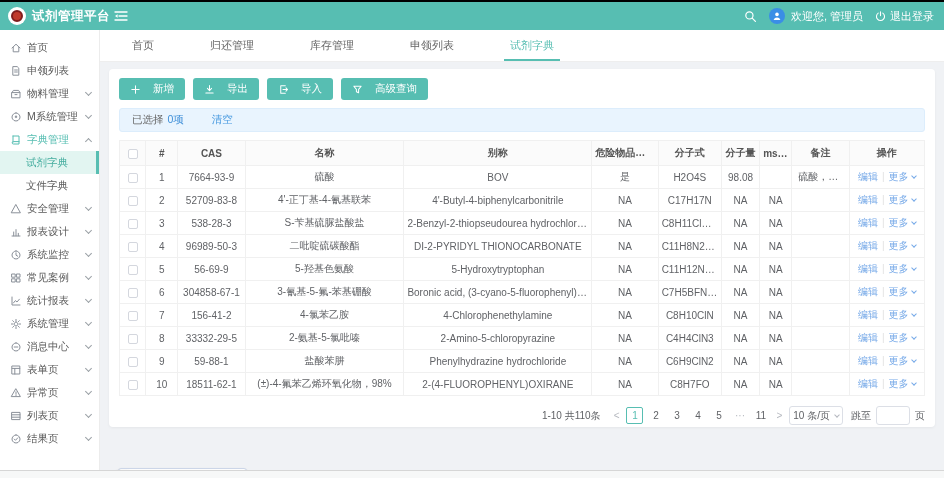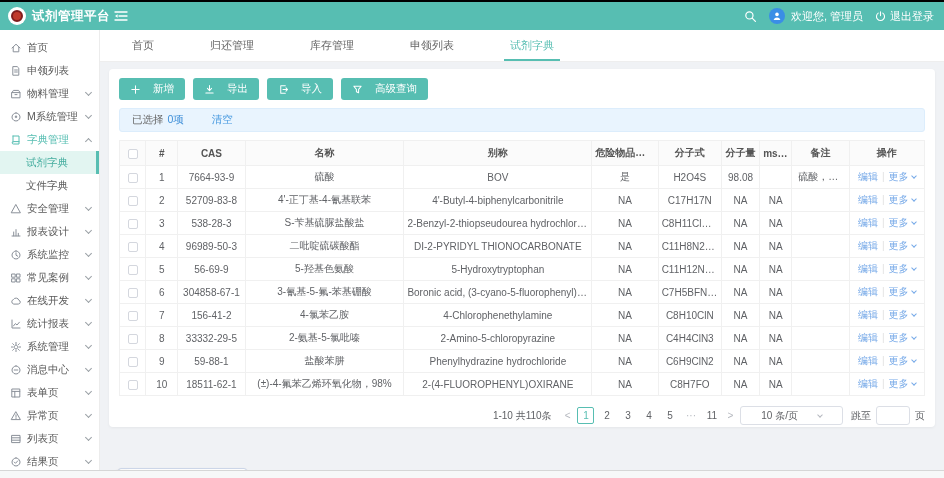--- a/index.html
+++ b/index.html
@@ -83,21 +83,21 @@
   .op-sep { color: #e2e2e2; margin: 0 4px; }
   .more-wrap { color: #76a9e8; cursor: pointer; }
   .caret-down { display: inline-block; width: 4px; height: 4px; border-right: 1px solid #76a9e8; border-bottom: 1px solid #76a9e8; transform: rotate(45deg); margin-left: 3px; vertical-align: 2px; }
   
   .pagination { display: flex; justify-content: flex-end; align-items: center; gap: 5px; margin-top: 10px; font-size: 10px; color: #606266; }
   .pg-total { margin-right: 6px; }
   .pg-arrow { color: #b5b8bf; cursor: pointer; padding: 0 2px; }
   .pg-num { min-width: 17px; height: 17px; line-height: 17px; text-align: center; cursor: pointer; border-radius: 2px; }
   .pg-num.active { border: 1px solid #57beb2; color: #57beb2; line-height: 15px; }
   .pg-num.ellipsis { color: #b5b8bf; cursor: default; }
-  .pg-size { border: 1px solid #dcdfe6; border-radius: 3px; height: 19px; display: flex; align-items: center; padding: 0 20px; gap: 20px; cursor: pointer; color: #606266; }
+  .pg-size { border: 1px solid #dcdfe6; border-radius: 3px; height: 19px; display: flex; align-items: center; padding: 0 3px; gap: 5px; cursor: pointer; color: #606266; }
   .pg-size .caret { width: 4px; height: 4px; border-right: 1px solid #b5b8bf; border-bottom: 1px solid #b5b8bf; transform: rotate(45deg); margin-top: -2px; }
   .pg-jump { display: flex; align-items: center; gap: 5px; margin-left: 3px; }
   .pg-input { width: 34px; height: 19px; border: 1px solid #dcdfe6; border-radius: 3px; outline: none; font-size: 10px; text-align: center; font-family: inherit; }
   
   .ime-bar {
     position: absolute; left: 18px; bottom: 9px; height: 21px; background: #fdfdfd;
     border: 1px solid #ccd6e8; border-radius: 3px; box-shadow: 0 1px 2px rgba(0,0,0,.15);
     display: flex; align-items: center; padding: 0 7px; gap: 8px; font-size: 11px;
   }
   .ime-logo { color: #fff; background: linear-gradient(160deg,#f59a23,#e8541e); font-weight: bold; font-style: italic; width: 17px; height: 17px; border-radius: 4px; display: flex; align-items: center; justify-content: center; font-size: 13px; margin-left: -12px; box-shadow: 0 1px 2px rgba(0,0,0,.3); }
@@ -233,27 +233,20 @@
       </div>
 
       <div class="side-item chev-down">
         <svg class="s-icon" width="12" height="12" viewBox="0 0 12 12">
           <path d="M2 2 H5.2 V5.2 H2 Z M6.8 2 H10 V5.2 H6.8 Z M2 6.8 H5.2 V10 H2 Z M6.8 6.8 H10 V10 H6.8 Z"></path>
         </svg>
         <span class="s-label">常见案例</span>
         <span class="chev"></span>
       </div>
 
-      <div class="side-item chev-down">
-        <svg class="s-icon" width="12" height="12" viewBox="0 0 12 12">
-          <path d="M3.4 9 A2.3 2.3 0 0 1 3.4 4.6 A3 3 0 0 1 8.9 5.3 A1.9 1.9 0 0 1 8.7 9 Z"></path>
-        </svg>
-        <span class="s-label">在线开发</span>
-        <span class="chev"></span>
-      </div>
 
       <div class="side-item chev-down">
         <svg class="s-icon" width="12" height="12" viewBox="0 0 12 12">
           <path d="M2 2 V10 H10 M3.4 8 L5.4 5.6 L7 7 L9.4 4.2"></path>
         </svg>
         <span class="s-label">统计报表</span>
         <span class="chev"></span>
       </div>
 
       <div class="side-item chev-down">

